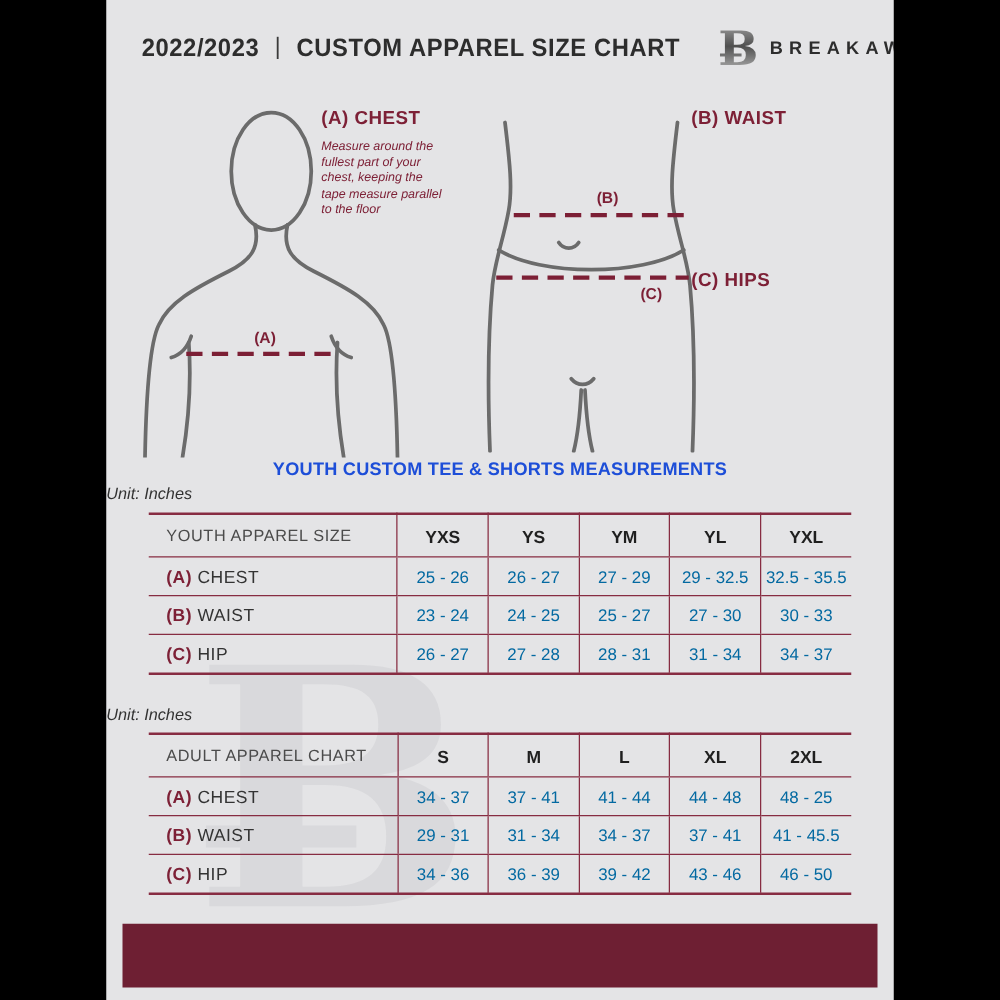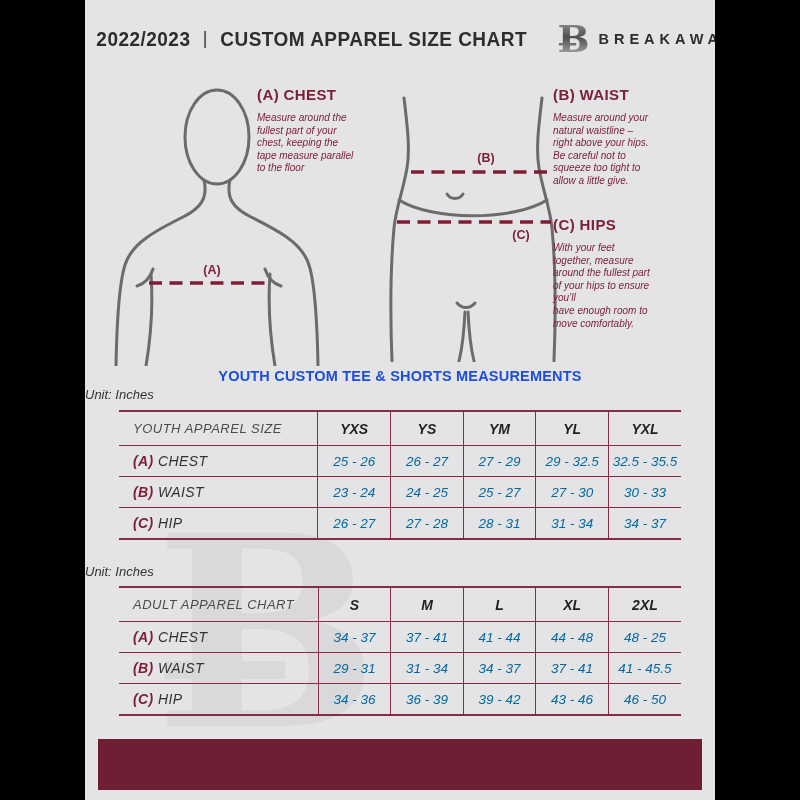--- a/index.html
+++ b/index.html
@@ -7,21 +7,21 @@
          font-family:"Liberation Sans",sans-serif;}
   .page{position:absolute;left:85px;top:0;width:630px;height:800px;background:#e4e4e6;overflow:hidden;}
 
   
   .watermark{position:absolute;left:70px;top:520px;font-family:"DejaVu Serif","Liberation Serif",serif;
              font-weight:bold;font-size:265px;line-height:0.85;color:rgba(140,140,150,0.12);
              user-select:none;pointer-events:none;}
 
   
   .header{position:absolute;left:0;top:0;width:686px;height:78px;display:flex;
-          align-items:center;justify-content:flex-start;gap:19px;}
+          align-items:center;justify-content:center;gap:19px;}
   .header-left{display:flex;align-items:center;gap:13px;color:#2d2d2d;font-weight:bold;
                font-size:20px;letter-spacing:0.5px;white-space:nowrap;transform:scaleX(0.95);transform-origin:center;}
   .header-pipe{font-weight:normal;color:#3a3a3a;font-size:19px;position:relative;top:-1px;}
   .brand-block{display:flex;align-items:center;gap:9px;}
   .brand-logo{font-family:"DejaVu Serif","Liberation Serif",serif;font-weight:bold;font-size:38px;
               line-height:1;color:#757575;
               background:linear-gradient(180deg,#9a9a9a 0%,#4f4f4f 45%,#b4b4b4 100%);
               -webkit-background-clip:text;background-clip:text;-webkit-text-fill-color:transparent;}
   .brand-name{font-weight:bold;font-size:14.5px;letter-spacing:5px;color:#2d2d2d;white-space:nowrap;}
 
@@ -32,21 +32,21 @@
   .guide-text{font-style:italic;font-size:10px;line-height:1.26;color:#7d2036;margin:0;white-space:pre-line;}
   .guide-block{position:absolute;}
 
   
   .sec-title{position:absolute;left:0;width:630px;text-align:center;font-weight:bold;
              font-size:14.5px;color:#1d4ed8;letter-spacing:0.2px;}
   .sec-unit{position:absolute;left:0;width:700px;text-align:left;font-style:italic;
             font-size:13px;color:#333;}
   table.size-table{position:absolute;left:34px;width:562px;border-collapse:collapse;
                    border-top:2px solid #872c42;border-bottom:2px solid #872c42;background:transparent;}
-  table.size-table th,table.size-table td{border-bottom:1px solid #872c42;padding:0;font-style:italic;}
+  table.size-table th,table.size-table td{border-bottom:1px solid #872c42;padding:0;}
   table.size-table th+th,table.size-table td+td{border-left:1px solid #872c42;}
   table.size-table th.label-col{width:190px;text-align:left;padding-left:14px;font-weight:normal;
                                 font-size:13px;color:#4b4b4b;letter-spacing:0.5px;height:33px;}
   table.size-table th.size-col{font-weight:bold;font-size:14px;color:#1f1f1f;height:33px;width:74px;}
   table.size-table td{text-align:center;font-size:13.5px;color:#0369a1;height:30px;}
   table.size-table td.label-col{text-align:left;padding-left:14px;font-size:14px;color:#333;letter-spacing:0.4px;}
   table.size-table td.label-col .prefix{font-weight:bold;color:#7d2036;}
 
   
   .footer-bar{position:absolute;left:13px;top:739px;width:604px;height:51px;background:#6e1f33;}
@@ -109,37 +109,24 @@
         </g>
         <line x1="24" y1="76" x2="160" y2="76" stroke="#7c1f35" stroke-width="3.4" stroke-dasharray="13 7.5"></line>
         <line x1="10" y1="126" x2="164" y2="126" stroke="#7c1f35" stroke-width="3.4" stroke-dasharray="13 7.5"></line>
         <text x="99" y="66" text-anchor="middle" font-size="12.5" font-weight="bold" fill="#7c1f35">(B)</text>
         <text x="134" y="143" text-anchor="middle" font-size="12.5" font-weight="bold" fill="#7c1f35">(C)</text>
       </svg>
     </div>
 
     <div class="guide-block" style="left:468px;top:86px;width:156px;">
       <p class="guide-head">(B) WAIST</p>
-      <p class="guide-text">Measure around your
-natural waistline –
-right above your hips.
-Be careful not to
-squeeze too tight to
-allow a little give.</p>
     </div>
 
     <div class="guide-block" style="left:468px;top:216px;width:160px;">
       <p class="guide-head">(C) HIPS</p>
-      <p class="guide-text">With your feet
-together, measure
-around the fullest part
-of your hips to ensure
-you’ll
-have enough room to
-move comfortably.</p>
     </div>
 
     <div class="sec-title" style="top:368px;">YOUTH CUSTOM TEE &amp; SHORTS MEASUREMENTS</div>
     <div class="sec-unit" style="top:387px;">Unit: Inches</div>
     <table class="size-table" style="top:410px;">
       <thead>
           <tr>
             <th class="label-col">YOUTH APPAREL SIZE</th>
             <th class="size-col">YXS</th>
             <th class="size-col">YS</th>

